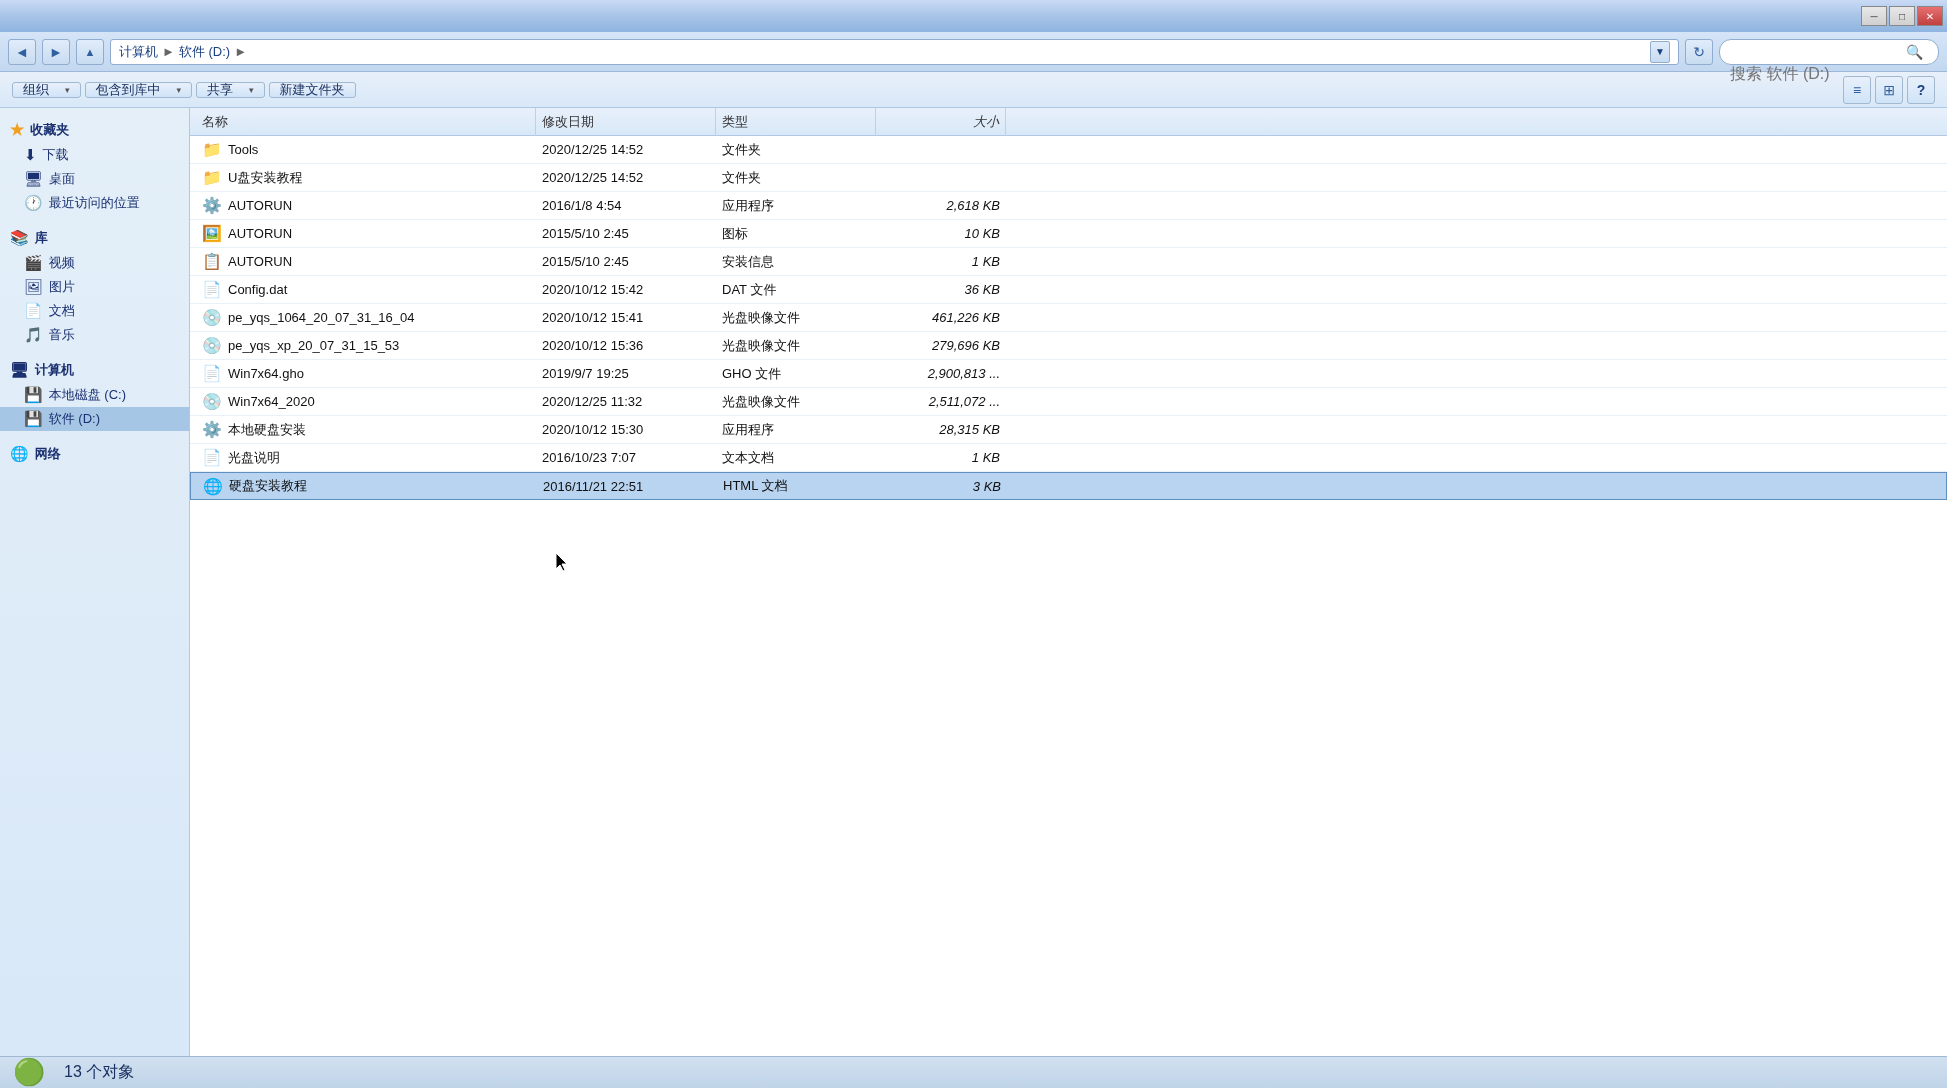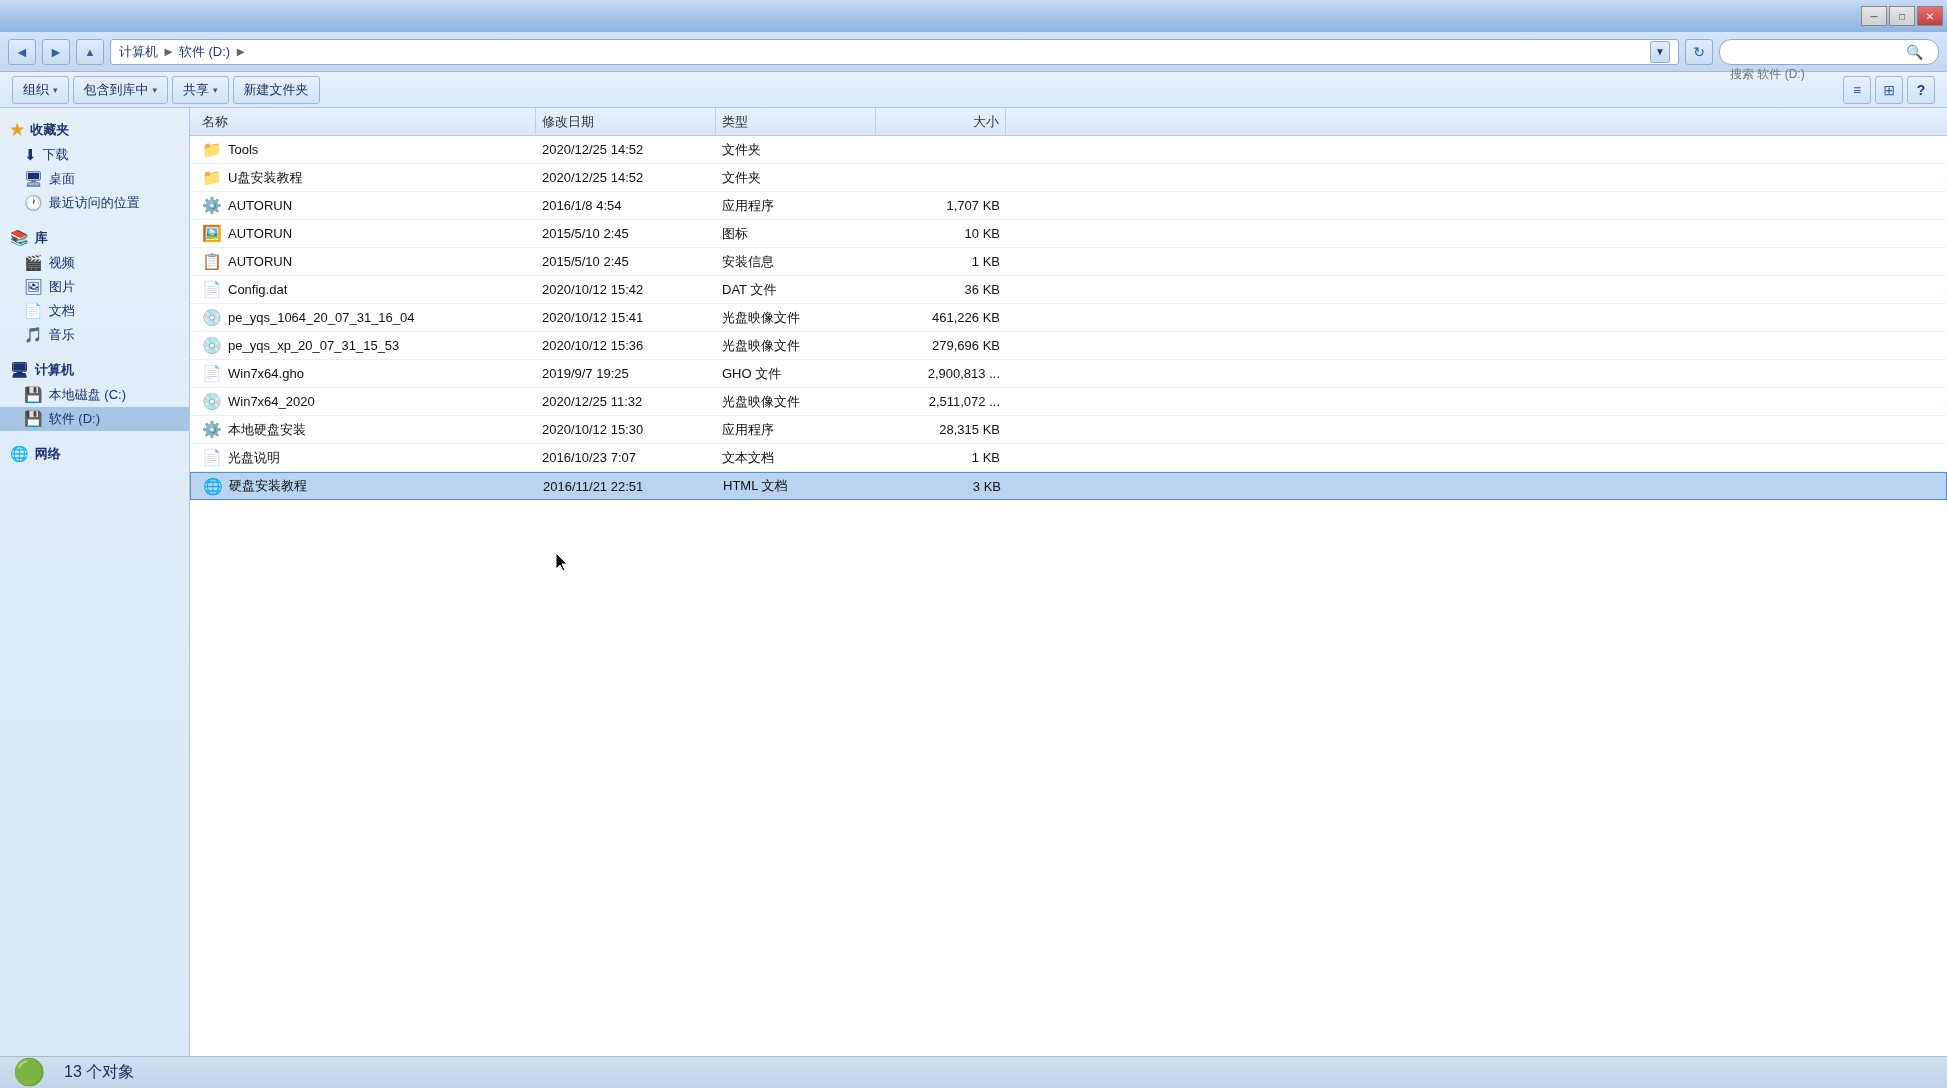--- a/index.html
+++ b/index.html
@@ -114,21 +114,21 @@
       border: 1px solid #90acd0;
       border-radius: 12px;
       display: flex;
       align-items: center;
       padding: 0 10px;
       gap: 6px;
     }
     .search-bar input {
       border: none;
       outline: none;
-      font-size: 12px;
+      font-size: 16px;
       color: #888;
       width: 170px;
       background: transparent;
       margin-top: 44px;
     }
     .search-icon-circle {
       font-size: 14px;
       color: #5080b0;
       cursor: pointer;
     }
@@ -137,29 +137,29 @@
     .toolbar {
       height: 36px;
       background: linear-gradient(to bottom, #e8f0fa, #d8e8f8);
       border-bottom: 1px solid #b0c8e0;
       display: flex;
       align-items: center;
       padding: 0 12px;
       gap: 4px;
     }
     .toolbar-btn {
-      height: 28px;
+      height: 16px;
       padding: 0 10px;
       background: linear-gradient(to bottom, #e8f0fa, #d0e4f8);
       border: 1px solid #a0b8d0;
       border-radius: 3px;
       cursor: pointer;
       display: flex;
       align-items: center;
-      gap: 4px;
+      gap: 16px;
       font-size: 13px;
       color: #1a3060;
     }
     .dropdown-arrow {
       font-size: 9px;
       color: #555;
     }
     .toolbar-right {
       margin-left: auto;
       display: flex;
@@ -255,21 +255,21 @@
       padding: 0 6px;
       cursor: pointer;
       height: 28px;
       display: flex;
       align-items: center;
       border-right: 1px solid #c0d0e0;
     }
     .col-name { width: 340px; }
     .col-date { width: 180px; }
     .col-type { width: 160px; }
-    .col-size { width: 130px; text-align: right; justify-content: flex-end; }
+    .col-size { width: 130px; text-align: right; justify-content: flex-end; font-style: italic; }
 
     .file-list-body {
       flex: 1;
       overflow-y: auto;
       background: #fff;
     }
     .file-row {
       display: flex;
       align-items: center;
       height: 28px;
@@ -475,21 +475,21 @@
     <div class="file-cell col-type">文件夹</div>
     <div class="file-cell col-size"></div>
   </div>
         <div class="file-row">
     <div class="file-cell col-name">
       <span class="file-icon">⚙️</span>
       <span>AUTORUN</span>
     </div>
     <div class="file-cell col-date">2016/1/8 4:54</div>
     <div class="file-cell col-type">应用程序</div>
-    <div class="file-cell col-size">1,707 KB</div>
+    <div class="file-cell col-size">2,618 KB</div>
   </div>
         <div class="file-row">
     <div class="file-cell col-name">
       <span class="file-icon">🖼️</span>
       <span>AUTORUN</span>
     </div>
     <div class="file-cell col-date">2015/5/10 2:45</div>
     <div class="file-cell col-type">图标</div>
     <div class="file-cell col-size">10 KB</div>
   </div>

